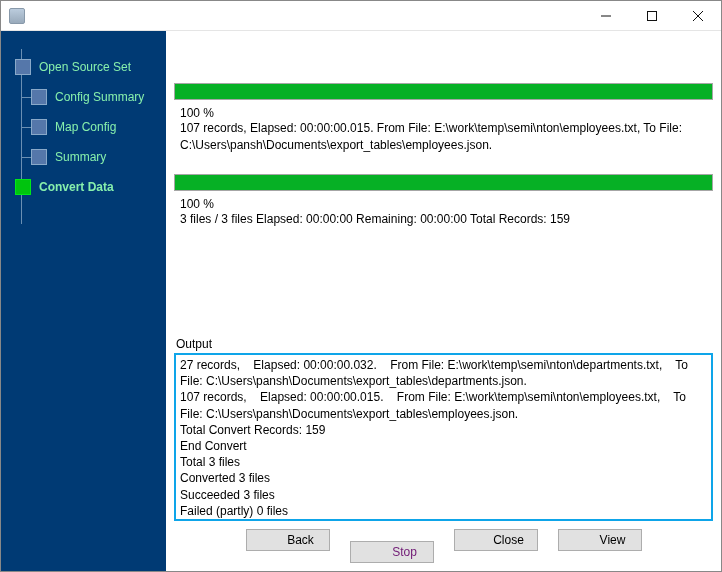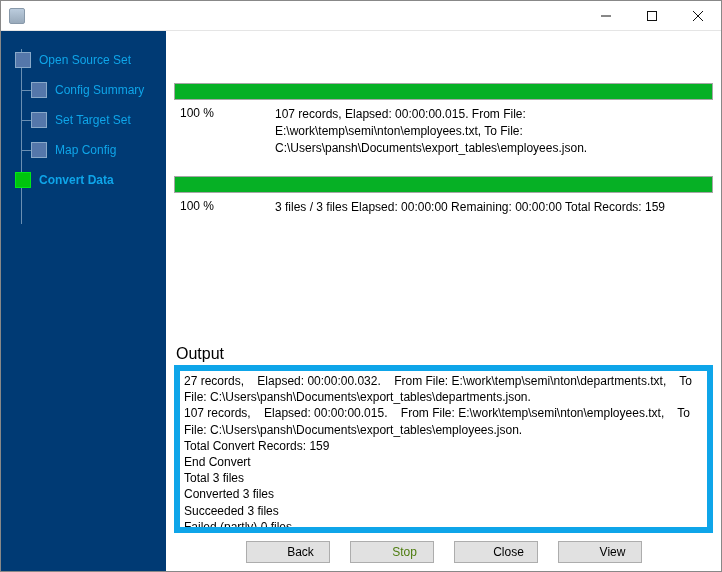--- a/index.html
+++ b/index.html
@@ -39,22 +39,22 @@
     font-size: 10px;
     color: #111;
   }
   .content {
     display: flex;
     height: calc(100% - 30px);
   }
   .sidebar {
     width: 165px;
     background: #003a74;
-    color: #0ea5e9;
-    padding: 14px 0 0 0;
+    color: #86efac;
+    padding: 21px 0 0 0;
     position: relative;
   }
   .tree-line {
     position: absolute;
     left: 20px;
     top: 18px;
     width: 1px;
     height: 175px;
     background: #6a8fb3;
   }
@@ -107,27 +107,28 @@
     border: 1px solid #a6a6a6;
     position: relative;
     margin-bottom: 4px;
   }
   .progress-row {
     display: flex;
     align-items: flex-start;
     padding: 2px 6px 10px 6px;
     font-size: 12px;
     color: #000;
+    flex-direction: column;
   }
   .progress-row .pct { width: 95px; flex-shrink: 0; }
   .progress-row .detail { flex: 1; line-height: 1.4; }
   .spacer-mid { flex: 1; min-height: 40px; }
-  .output-label { padding: 2px 0 2px 2px; font-size: 16px; }
+  .output-label { padding: 2px 0 2px 2px; font-size: 12px; }
   .output-box {
-    border: 6px solid #0ea5e9;
+    border: 2px solid #0ea5e9;
     background: #fff;
     height: 168px;
     overflow-y: auto;
     padding: 2px 4px;
     font-size: 12px;
     line-height: 1.35;
     white-space: pre-wrap;
     position: relative;
   }
   .cursor {
@@ -149,22 +150,23 @@
     border: 1px solid #adadad;
     font-size: 12px;
     display: flex;
     align-items: center;
     justify-content: center;
     cursor: pointer;
     font-family: inherit;
     padding-left: 32px;
   }
   .btn[disabled] {
-    color: #4d7c0f;
+    color: #701a75;
     cursor: default;
+    margin-top: 12px;
   }
 </style>
 </head>
 <body>
 
 <div class="titlebar">
   <div class="app-icon"></div>
   <div class="title-text"></div>
   <div class="win-controls">
     <div class="win-btn">
@@ -190,25 +192,25 @@
     <div class="tree-line"></div>
     <div class="tree-item level1">
       <span>Open Source Set</span>
     </div>
     <div class="tree-item">
       <span class="h-line"></span>
       <span>Config Summary</span>
     </div>
     <div class="tree-item">
       <span class="h-line"></span>
-      <span>Set Target Set</span>
+      <span>Map Config</span>
     </div>
     <div class="tree-item">
       <span class="h-line"></span>
-      <span>Map Config</span>
+      <span>Summary</span>
     </div>
     <div class="tree-item level1 active">
       <span>Convert Data</span>
     </div>
   </div>
 
   <div class="main">
     <div class="progress-area">
       <div class="spacer-top"></div>
 

